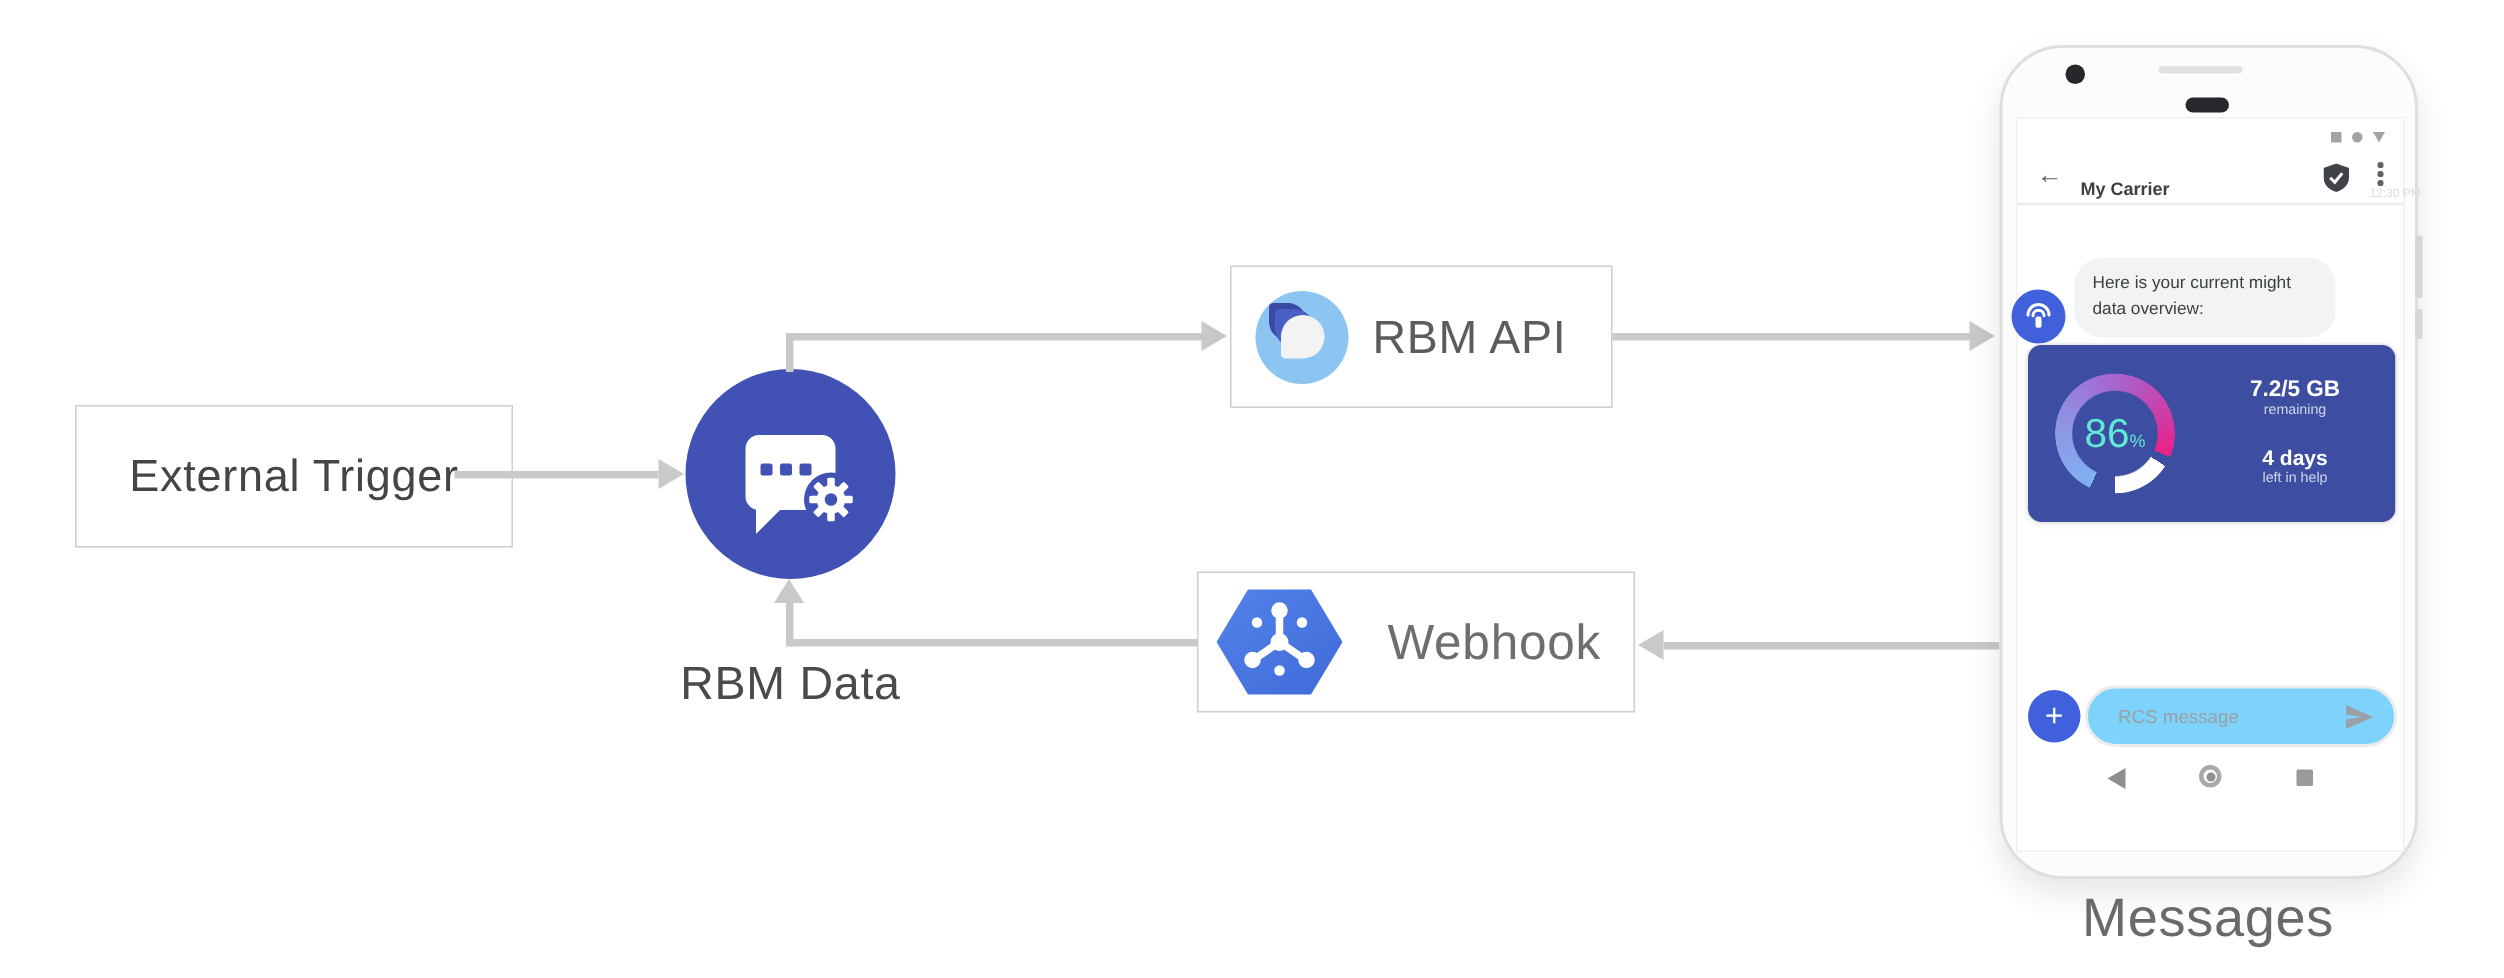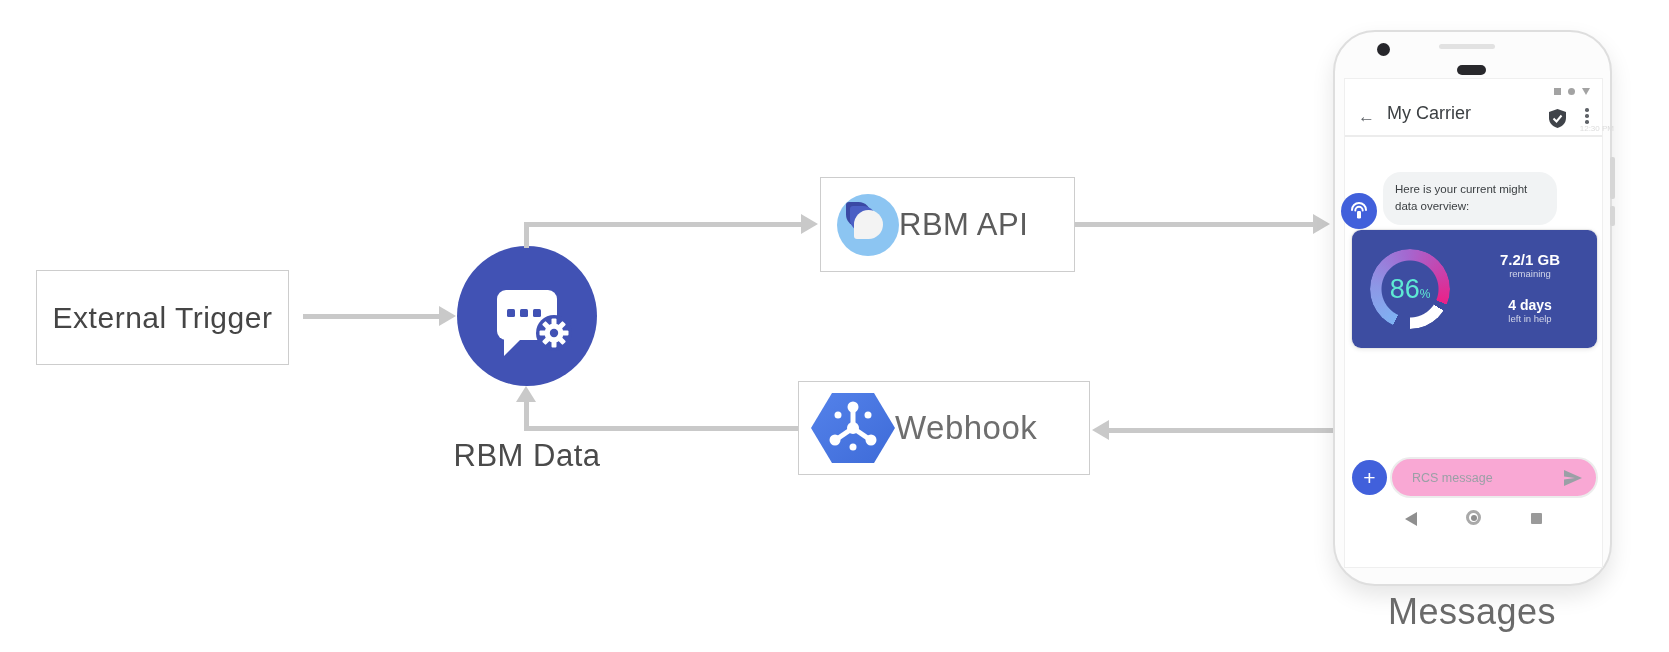--- a/index.html
+++ b/index.html
@@ -3,25 +3,25 @@
 <meta charset="utf-8">
 <style>
   html,body{margin:0;padding:0;background:#ffffff;}
   .stage{position:relative;width:1669px;height:652px;background:#fff;overflow:hidden;
          font-family:"Liberation Sans", sans-serif;}
 
   
   .dbox{position:absolute;background:#fff;border:1.5px solid #cdcdcd;display:flex;
         align-items:center;justify-content:center;box-sizing:border-box;}
   .dbox-label{font-weight:300;letter-spacing:.5px;}
-  #box-trigger{left:36px;top:270px;width:253px;height:95px;}
+  #box-trigger{left:50px;top:270px;width:292px;height:95px;}
   #box-trigger .dbox-label{font-size:30px;color:#454545;}
-  #box-api{left:820px;top:177px;width:255px;height:95px;justify-content:flex-start;padding-left:16px;}
+  #box-api{left:820px;top:177px;width:255px;height:95px;justify-content:flex-start;padding-left:16px;gap:16px;}
   #box-api .dbox-label{font-size:31px;color:#5c5c5c;}
-  #box-webhook{left:798px;top:381px;width:292px;height:94px;justify-content:flex-start;padding-left:12px;gap:0;}
+  #box-webhook{left:798px;top:381px;width:292px;height:94px;justify-content:flex-start;padding-left:12px;gap:30px;}
   #box-webhook .dbox-label{font-size:33px;color:#6e6e6e;}
 
   .big-label{position:absolute;font-weight:300;letter-spacing:.5px;text-align:center;}
   #lbl-agent{left:397px;top:438px;width:260px;font-size:31px;color:#4a4a4a;}
   #lbl-messages{left:1352px;top:591px;width:240px;font-size:36px;color:#6a6a6a;}
 
   
   .aline{position:absolute;background:#c9c9c9;}
   .ah{position:absolute;width:0;height:0;}
   .ah-right{border-top:10px solid transparent;border-bottom:10px solid transparent;border-left:17px solid #c9c9c9;}
@@ -49,21 +49,21 @@
   .side-btn{position:absolute;right:-5px;width:5px;border-radius:2px;background:#d6d6d6;}
   #screen{position:absolute;left:9px;top:46px;width:257px;height:488px;background:#fff;
           border:1px solid #efefef;box-sizing:content-box;}
 
   .status-row{position:absolute;right:12px;top:9px;display:flex;align-items:center;gap:7px;}
   .st-square{width:7px;height:7px;background:#a3a3a3;}
   .st-circle{width:7px;height:7px;border-radius:50%;background:#a3a3a3;}
   .st-tri{width:0;height:0;border-left:4.5px solid transparent;border-right:4.5px solid transparent;border-top:7px solid #a3a3a3;}
 
   .hdr-back{position:absolute;left:13px;top:29px;font-size:17px;color:#5f6368;line-height:1;}
-  .hdr-title{position:absolute;left:42px;top:24px;font-size:18px;font-weight:400;color:#3c4043;}
+  .hdr-title{position:absolute;left:42px;top:40px;font-size:12px;font-weight:700;color:#3c4043;}
   .hdr-shield{position:absolute;left:204px;top:30px;}
   .hdr-kebab{position:absolute;left:240px;top:29px;display:flex;flex-direction:column;gap:2.5px;}
   .hdr-kebab i{width:3.5px;height:3.5px;border-radius:50%;background:#5f6368;}
   .hdr-time{position:absolute;left:12px;top:45px;width:100%;text-align:right;font-size:8px;color:#dcdcdc;}
   .hdr-divider{position:absolute;left:0;top:56px;width:100%;height:1.5px;background:#ececec;}
 
   .avatar{position:absolute;left:-4px;top:114px;width:36px;height:36px;border-radius:50%;
           background:#4160DB;display:flex;align-items:center;justify-content:center;}
   .bubble{position:absolute;left:38px;top:93px;width:150px;background:#f1f3f4;border-radius:18px;
           padding:9px 12px;font-size:11.5px;line-height:1.5;color:#3c4043;}
@@ -90,21 +90,21 @@
   .d-sub{font-size:9.5px;color:rgba(255,255,255,.75);}
   .card-white{padding:11px 14px 12px;}
   .cw-title{font-size:12.5px;font-weight:700;color:#3c4043;margin-bottom:5px;}
   .cw-body{font-size:11.5px;line-height:1.45;color:#5f6368;}
   .cw-action{margin-top:8px;display:flex;align-items:center;justify-content:center;gap:6px;
              font-size:12px;font-weight:500;color:#1a73e8;cursor:pointer;}
 
   .plus-btn{position:absolute;left:7px;top:381px;width:35px;height:35px;border-radius:50%;background:#4160DB;
             color:#fff;font-size:21px;font-weight:400;display:flex;align-items:center;justify-content:center;}
   .composer{position:absolute;left:45px;top:378px;width:208px;height:41px;border:2px solid #ececec;
-            border-radius:22px;box-sizing:border-box;background:#f9a8d4;display:flex;align-items:center;}
+            border-radius:22px;box-sizing:border-box;background:#7dd3fc;display:flex;align-items:center;}
   .composer input{border:none;outline:none;background:transparent;margin-left:18px;width:130px;
                   font-family:"Liberation Sans",sans-serif;font-size:12.5px;color:#3c4043;}
   .composer input::placeholder{color:#9aa0a6;}
   .send{position:absolute;right:12px;top:9px;}
 
   .nav-back{position:absolute;left:60px;top:433px;width:0;height:0;
             border-top:7px solid transparent;border-bottom:7px solid transparent;border-right:12px solid #8f8f8f;}
   .nav-home{position:absolute;left:121px;top:431px;width:15px;height:15px;border-radius:50%;
             border:3px solid #a9a9a9;box-sizing:border-box;display:flex;align-items:center;justify-content:center;}
   .nav-home i{width:6px;height:6px;border-radius:50%;background:#8f8f8f;}
@@ -238,21 +238,21 @@
       <div class="bubble">Here is your current might data overview:</div>
 
       <div class="card">
         <div class="card-blue">
           <div class="gauge"></div>
           <div class="gauge-text">
             <span class="pct">86</span>
               <span class="pct-unit">%</span>
           </div>
           <div class="blue-col">
-            <div class="q-main">7.2/1 GB</div>
+            <div class="q-main">7.2/5 GB</div>
             <div class="q-sub">remaining</div>
             <div class="d-main">4 days</div>
             <div class="d-sub">left in help</div>
           </div>
         </div>
       </div>
 
       <div class="plus-btn">+</div>
       <div class="composer">
         <input type="text" placeholder="RCS message" style="">

